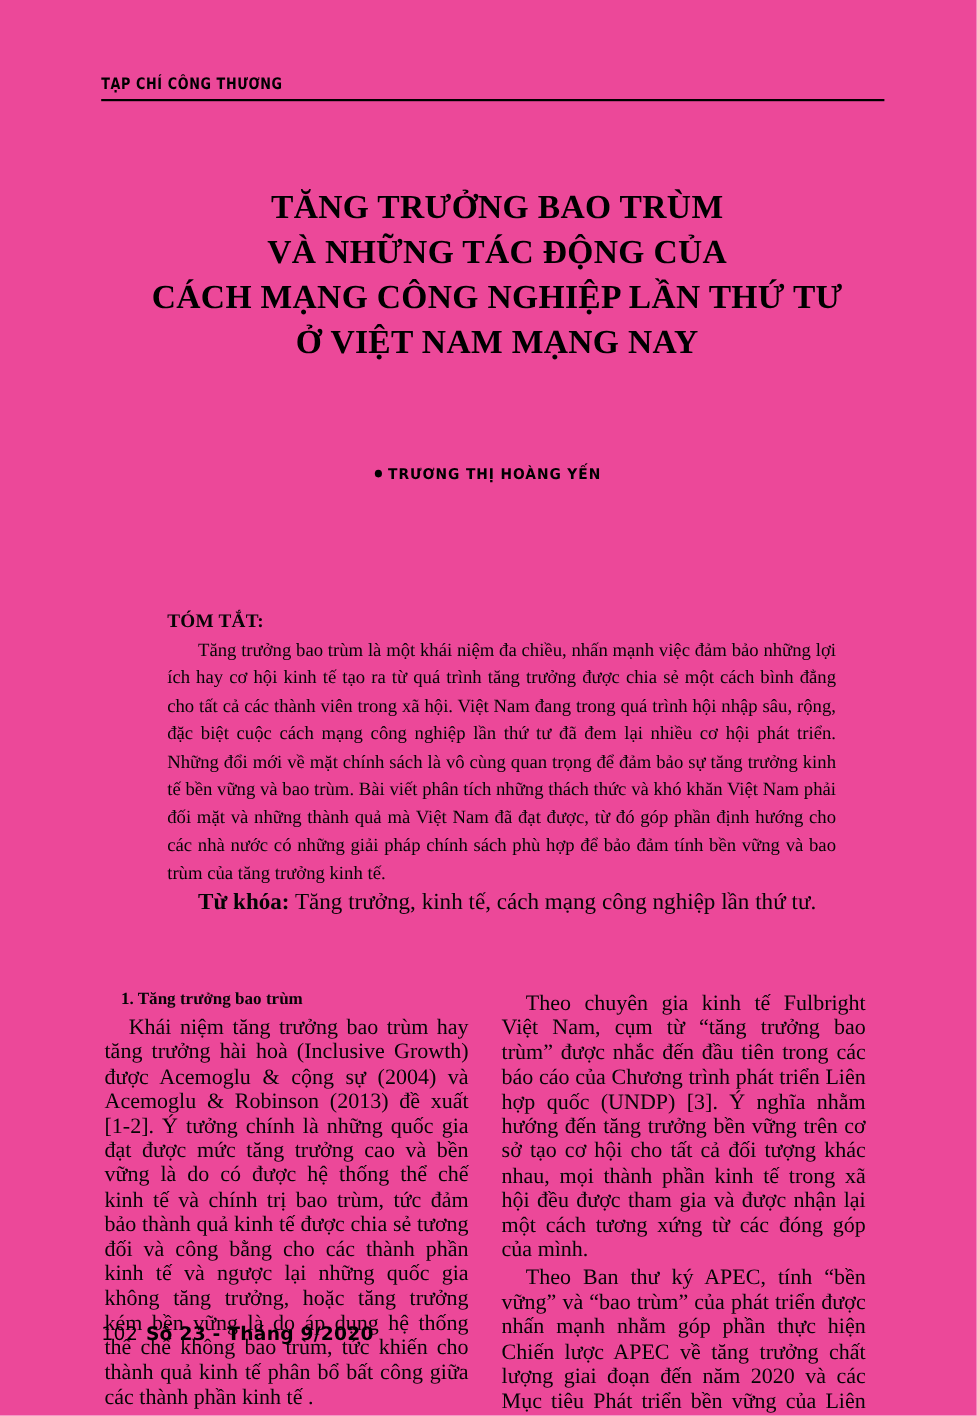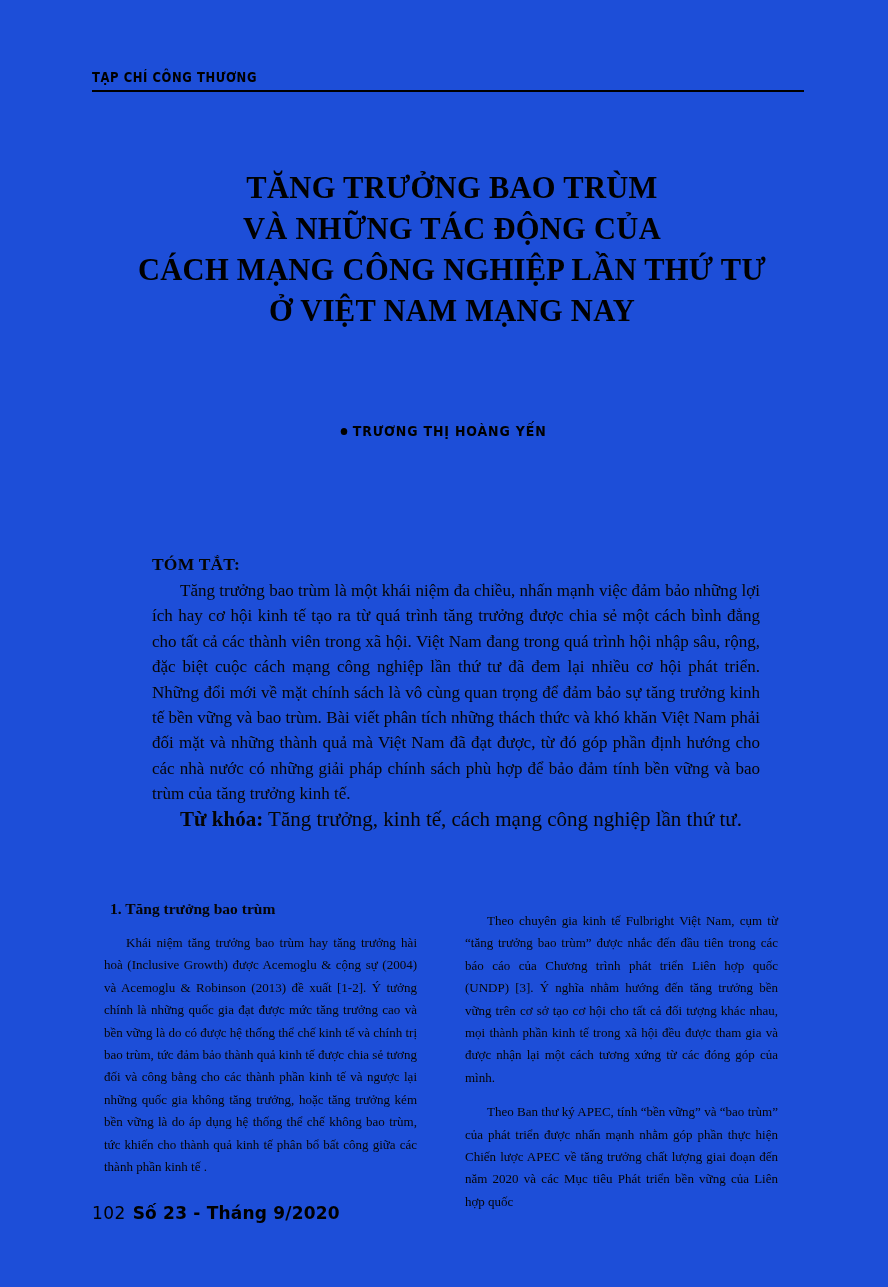--- a/index.html
+++ b/index.html
@@ -5,21 +5,21 @@
   html, body {
     margin: 0;
     padding: 0;
     background: #ffffff;
   }
 
   .page {
     position: relative;
     width: 888px;
     height: 1287px;
-    background: #1d4ed8;
+    background: #ec4899;
     overflow: hidden;
     font-family: "Liberation Serif", "DejaVu Serif", serif;
     color: #050505;
   }
 
   
   .masthead {
     position: absolute;
     left: 92px;
     top: 70px;
@@ -132,26 +132,26 @@
     width: 337px;
   }
   .section-heading {
     font-weight: 700;
     font-size: 15.5px;
     line-height: 22px;
     text-indent: 18px;
     margin: 0 0 0 0;
   }
   .body-par {
-    font-size: 13px;
+    font-size: 20px;
     line-height: 22.4px;
     text-align: justify;
     text-justify: inter-word;
     text-indent: 22px;
-    margin: 12px;
+    margin: 3px;
     hyphens: none;
   }
 
   
   .footer {
     position: absolute;
     left: 92px;
     top: 1203px;
     font-family: "DejaVu Sans", "Liberation Sans", sans-serif;
     font-size: 17px;

